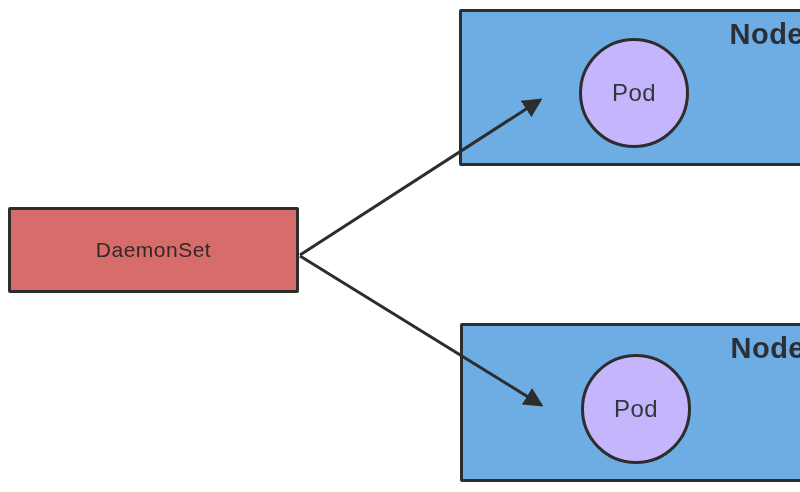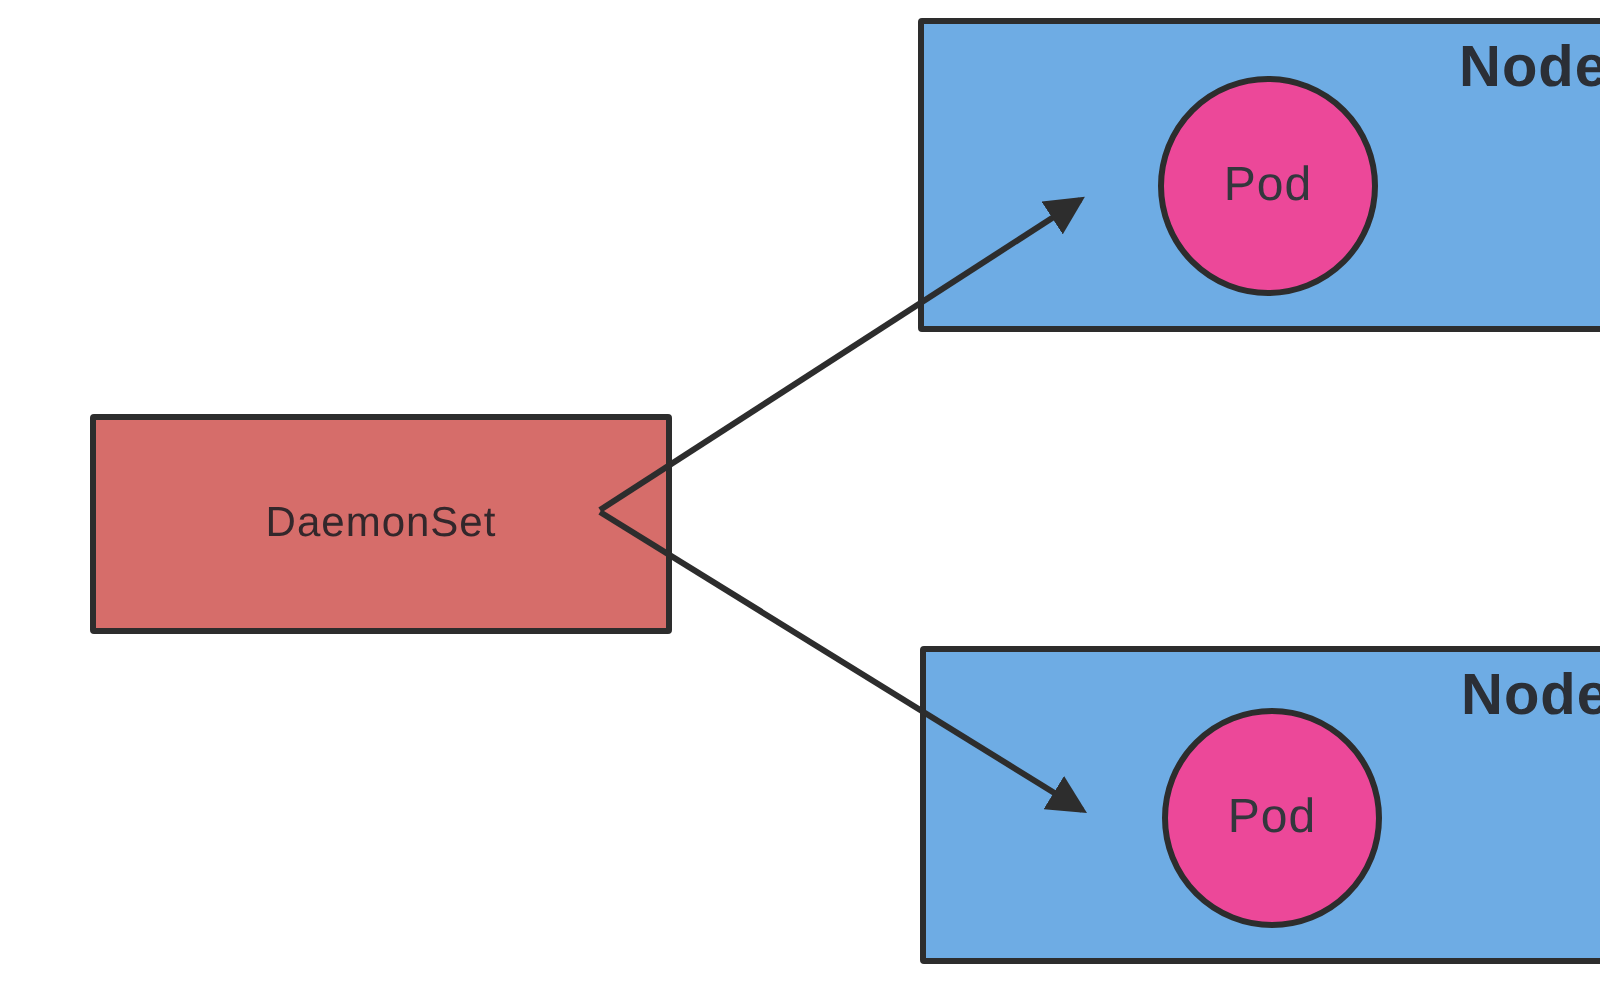--- a/index.html
+++ b/index.html
@@ -16,27 +16,26 @@
   .arrows {
     position: absolute;
     left: 0; top: 0;
     width: 800px; height: 492px;
     z-index: 5;
     pointer-events: none;
   }
   .daemonset {
     position: absolute;
     left: 8px; top: 207px;
-    width: 291px; height: 110px;
+    width: 291px; height: 86px;
     background: #d66d6a;
     border: 3px solid #2d2d2d;
     border-radius: 2px;
     display: flex; align-items: center; justify-content: center;
     z-index: 2;
-    margin-left: 37px;
   }
   .daemonset-label {
     font-size: 21px;
     color: #33272b;
     letter-spacing: 0.5px;
   }
   .node {
     position: absolute;
     width: 362px;
     background: #6eace4;
@@ -51,21 +50,21 @@
     position: absolute;
     top: 6px; right: 14px;
     font-size: 29px;
     font-weight: bold;
     color: #2b2f36;
     letter-spacing: 0.5px;
   }
   .pod {
     position: absolute;
     width: 110px; height: 110px;
-    background: #ec4899;
+    background: #c4b5fd;
     border: 3px solid #2d2d2d;
     border-radius: 50%;
     display: flex; align-items: center; justify-content: center;
     z-index: 3;
   }
   .node-top .pod { left: 117px; top: 26px; }
   .node-bottom .pod { left: 118px; top: 28px; }
   .pod-label {
     font-size: 24px;
     color: #33373d;

